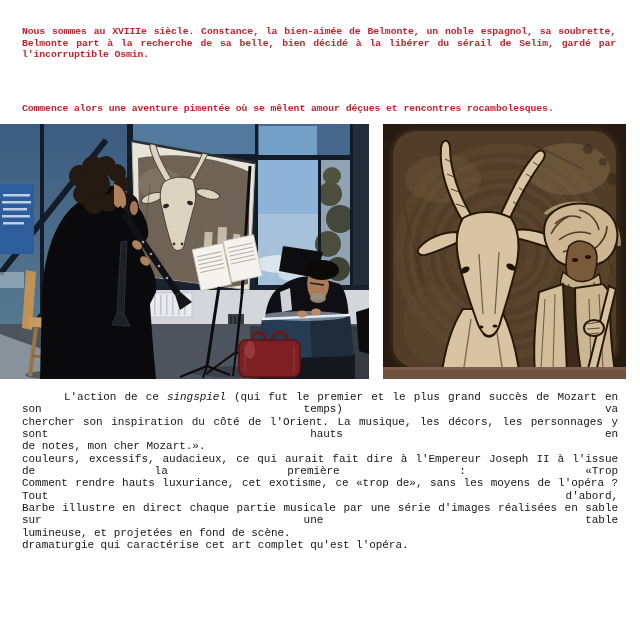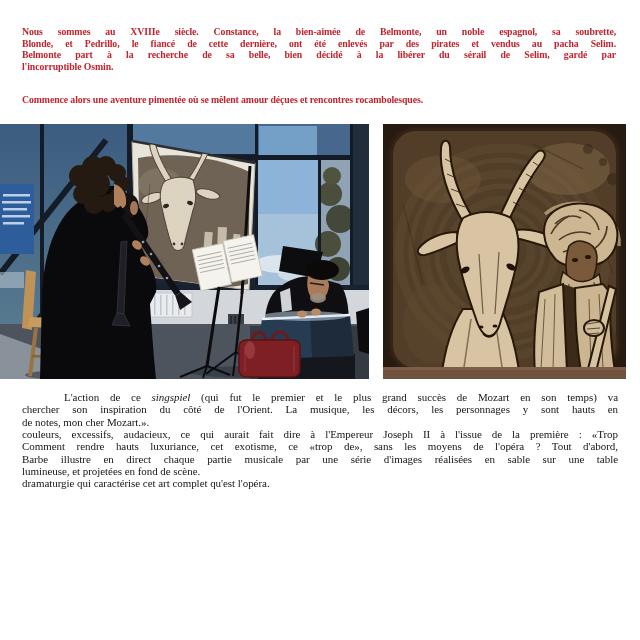--- a/index.html
+++ b/index.html
@@ -1,40 +1,39 @@
 <!DOCTYPE html>
 <html><head>
 <meta charset="utf-8">
 <style>
   html,body{margin:0;padding:0;background:#ffffff;}
   .page{position:relative;width:640px;height:628px;background:#ffffff;overflow:hidden;
-        font-family:Liberation Serif, serif;}
+        font-family:Liberation Mono, monospace;}
   .intro{position:absolute;left:22px;top:26px;width:594px;font-size:9.8px;line-height:11.7px;
          font-weight:bold;letter-spacing:-0.1px;}
   .jline{text-align:justify;text-align-last:justify;-moz-text-align-last:justify;}
   .jline.last{text-align-last:left;-moz-text-align-last:left;}
-  .closing{margin-top:21px;text-align:left;text-align-last:left;}
+  .closing{margin-top:42px;text-align:left;text-align-last:left;}
   .photo{position:absolute;top:124px;height:255px;overflow:hidden;}
   .photo svg{display:block;width:100%;height:100%;}
   #leftPhoto{left:0;width:369px;}
   #rightPhoto{left:383px;width:243px;}
   .bodytext{position:absolute;left:22px;top:391px;width:596px;color:#161616;
             font-size:11px;line-height:12.35px;letter-spacing:-0.05px;}
   .line1{text-indent:42px;}
   .line1 em{font-style:italic;}
 </style>
 </head>
 <body>
 
 <div class="page">
 
   <div class="intro" id="introBox" style="color: rgb(196, 35, 46);">
     <div>
         <div class="jline">Nous sommes au XVIIIe siècle. Constance, la bien-aimée de Belmonte, un noble espagnol, sa soubrette,</div>
-        <div class="jline">Blonde, et Pedrillo, le fiancé de cette dernière, ont été enlevés par des pirates et vendus au pacha Selim.</div>
         <div class="jline">Belmonte part à la recherche de sa belle, bien décidé à la libérer du sérail de Selim, gardé par</div>
         <div class="jline last">l'incorruptible Osmin.</div>
       </div>
     <div class="jline last closing">Commence alors une aventure pimentée où se mêlent amour déçues et rencontres rocambolesques.</div>
   </div>
 
   <figure class="photo" id="leftPhoto" style="margin:0">
     <svg viewBox="0 0 369 255" xmlns="http://www.w3.org/2000/svg">
       <defs>
         <linearGradient id="gPaneL" x1="0" y1="0" x2="0" y2="1">

